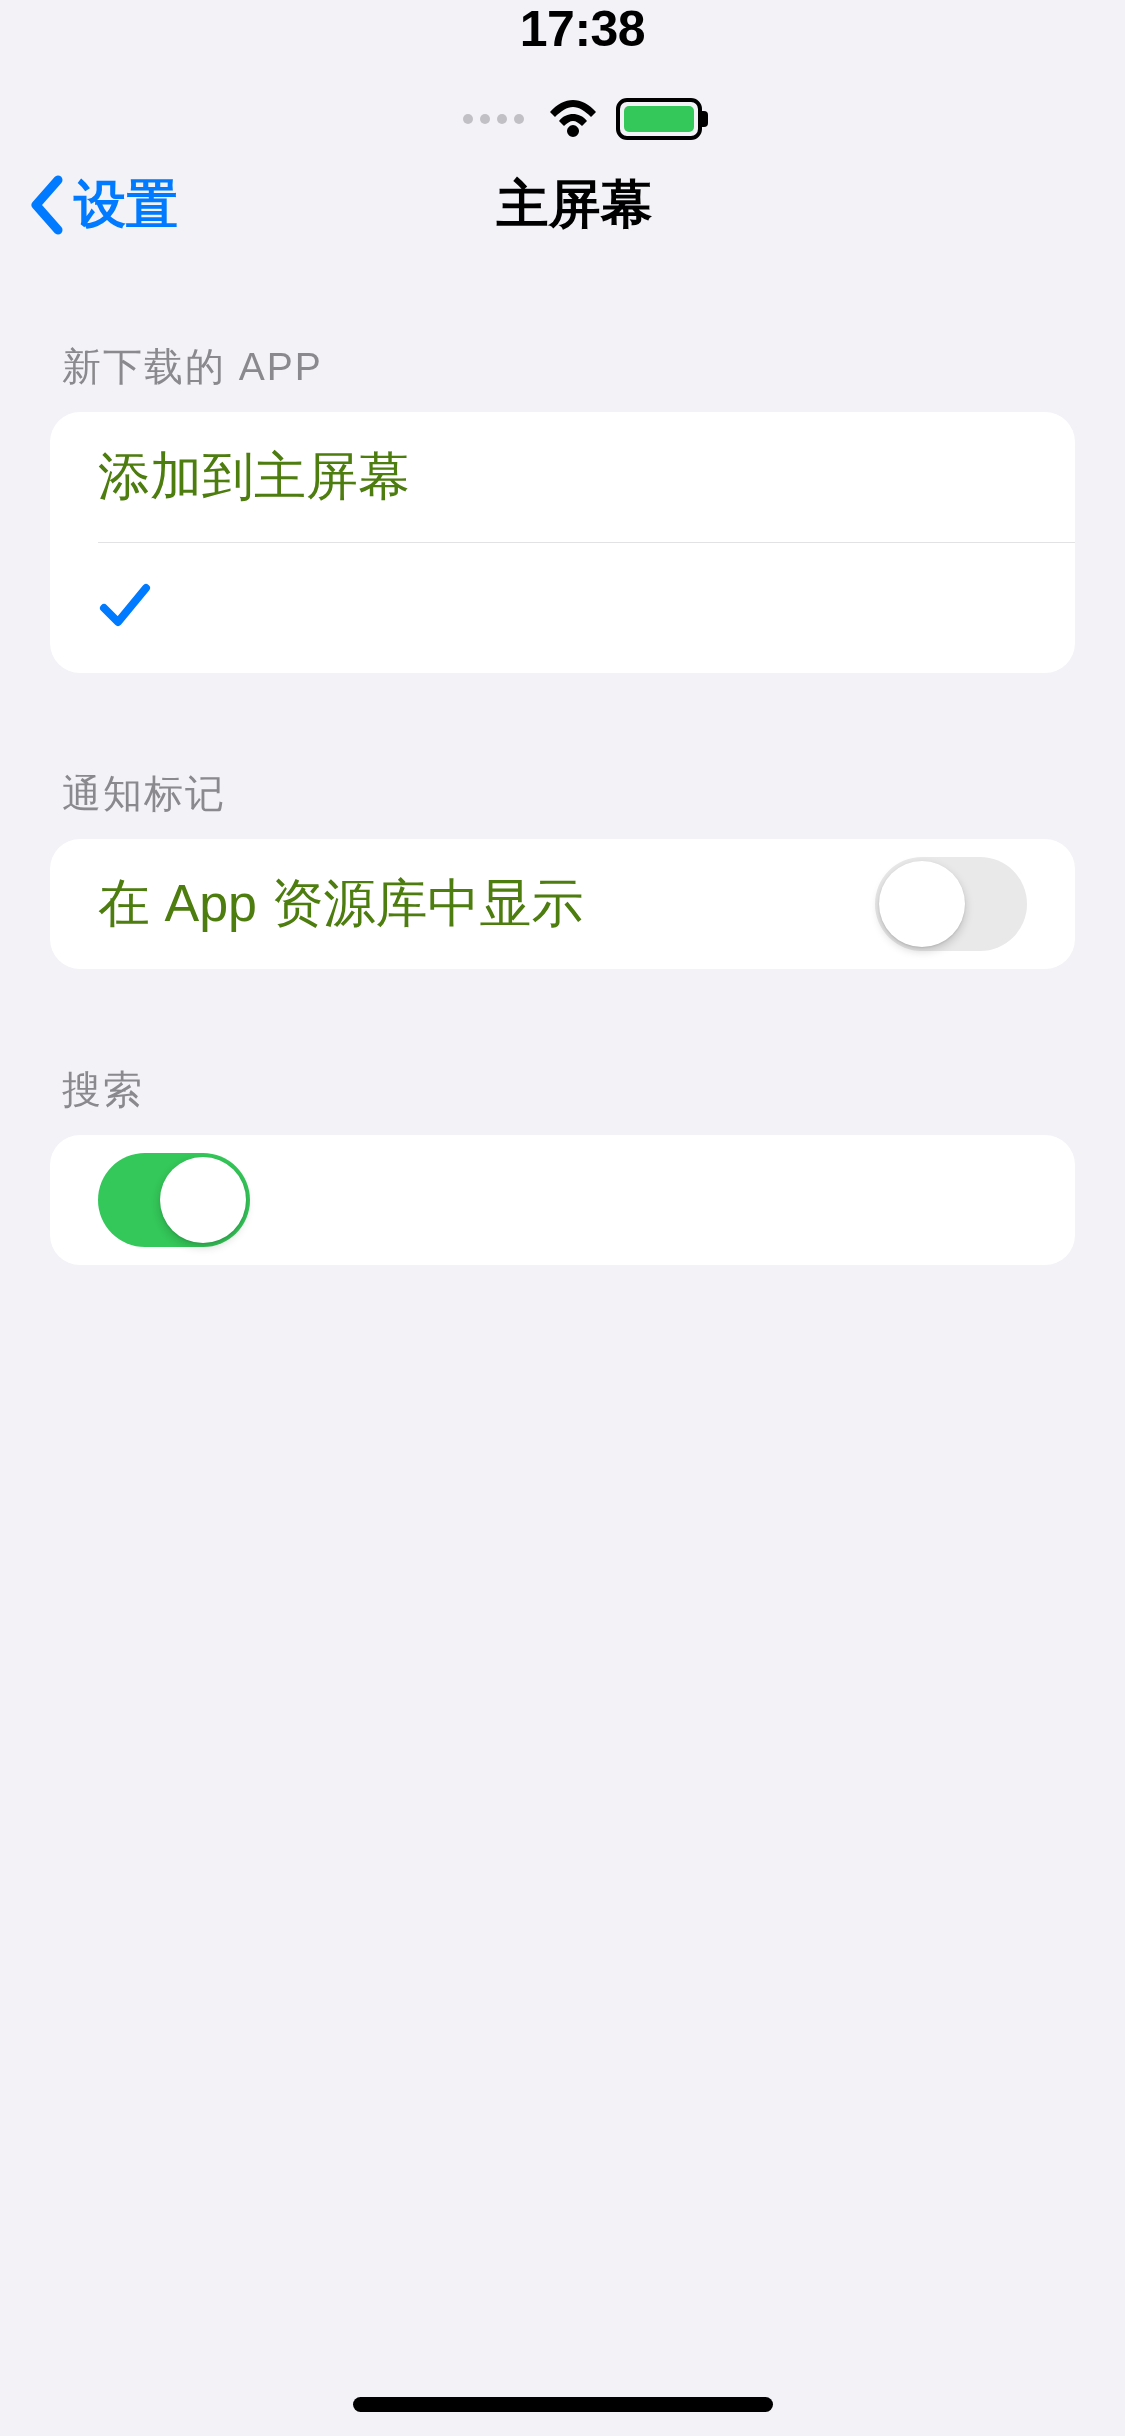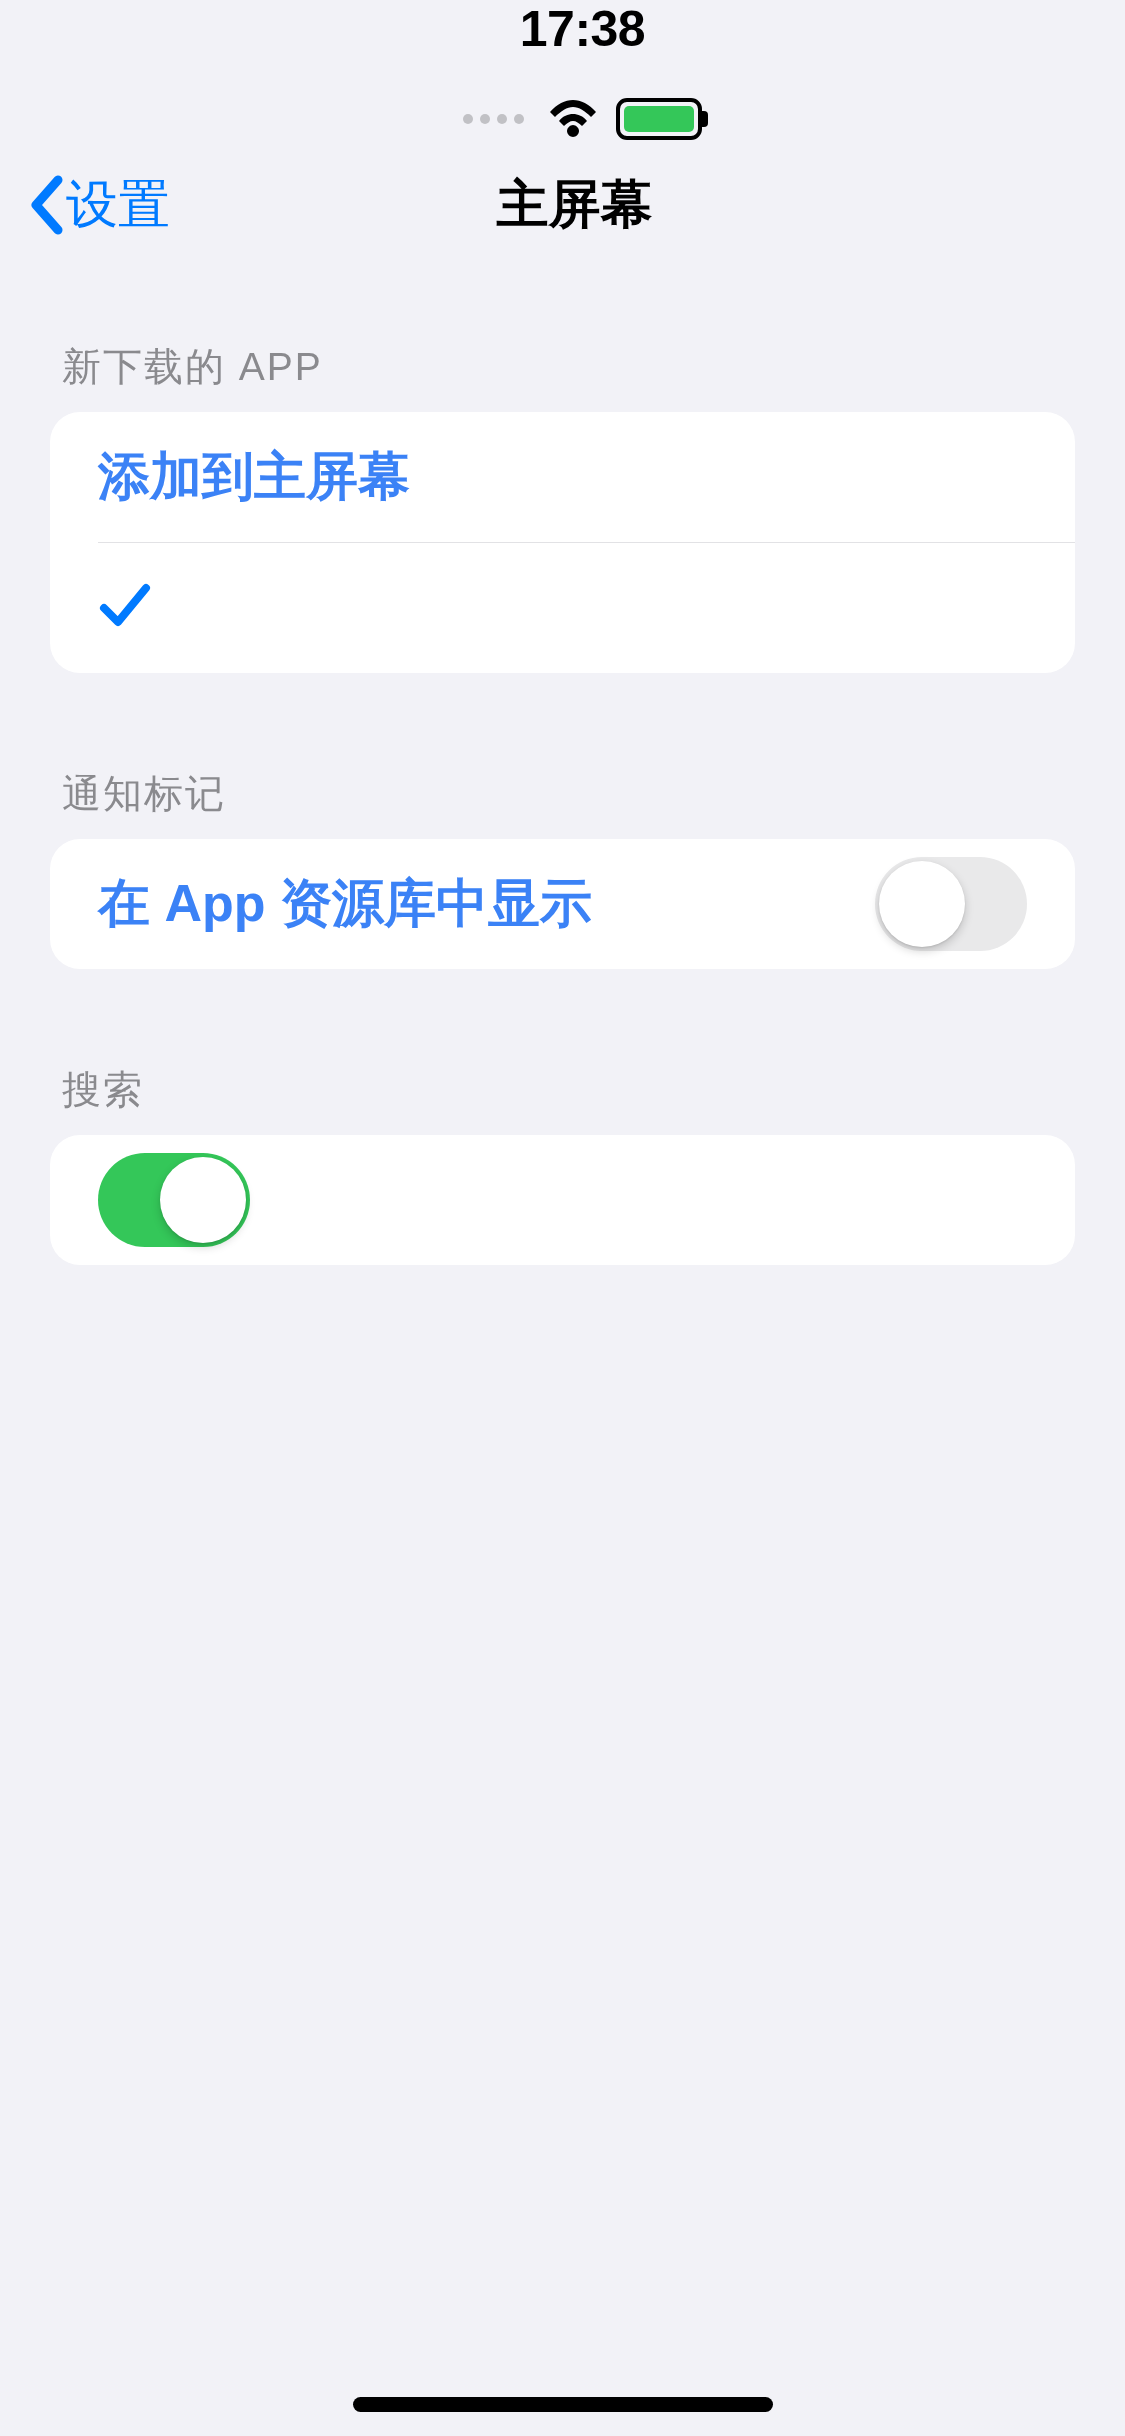--- a/index.html
+++ b/index.html
@@ -76,25 +76,25 @@
     }
     .nav-bar {
       height: 130px;
       position: relative;
       display: flex;
       align-items: center;
     }
     .back-button {
       display: flex;
       align-items: center;
-      gap: 2px;
+      gap: 10px;
       padding-left: 28px;
       color: #007aff;
       font-size: 52px;
-      font-weight: 400;
+      font-weight: 700;
     }
     .back-chevron {
       display: block;
     }
     .nav-title {
       position: absolute;
       left: 50%;
       transform: translateX(-50%);
       font-size: 52px;
       font-weight: 600;
@@ -118,22 +118,22 @@
     }
     .row {
       display: flex;
       align-items: center;
       justify-content: space-between;
       padding: 0 48px 0 48px;
       min-height: 130px;
     }
     .row-label {
       font-size: 52px;
-      color: #3b82f6;
-      font-weight: 700;
+      color: #4d7c0f;
+      font-weight: 400;
     }
     .separator {
       height: 1px;
       background: #e2e2e5;
       margin-left: 48px;
     }
     .checkmark {
       color: #007aff;
     }
     .switch {

